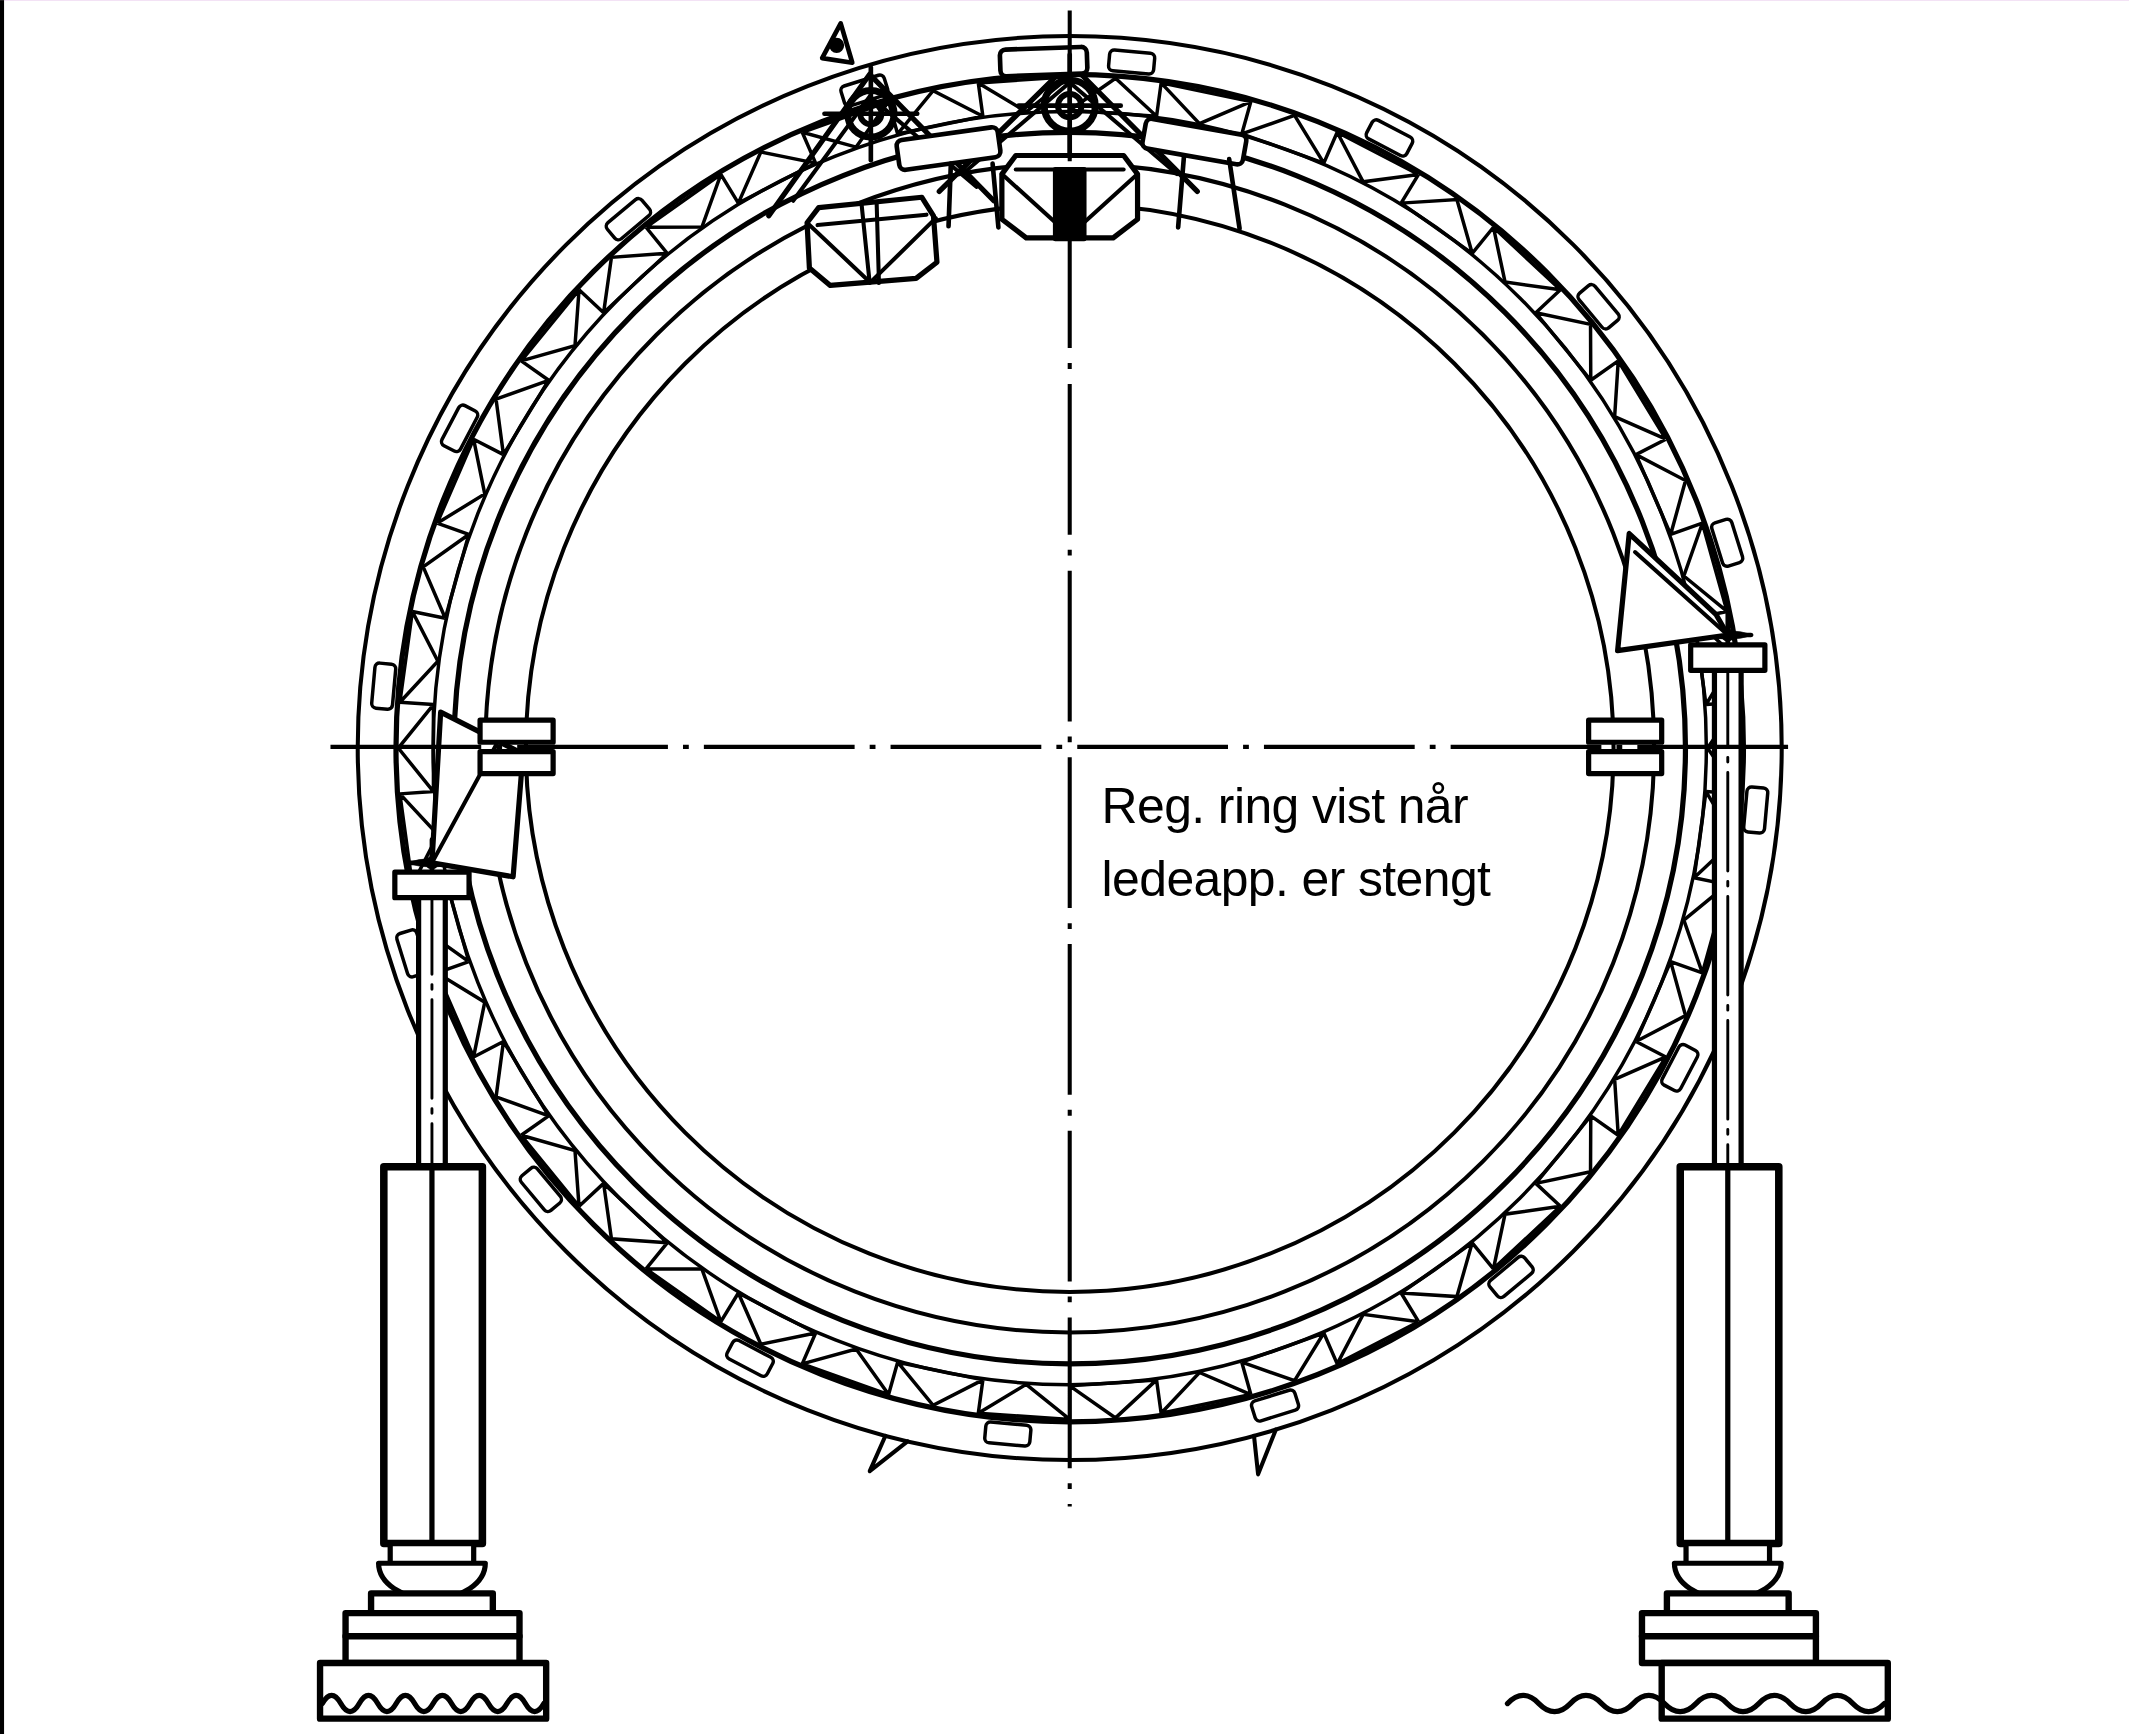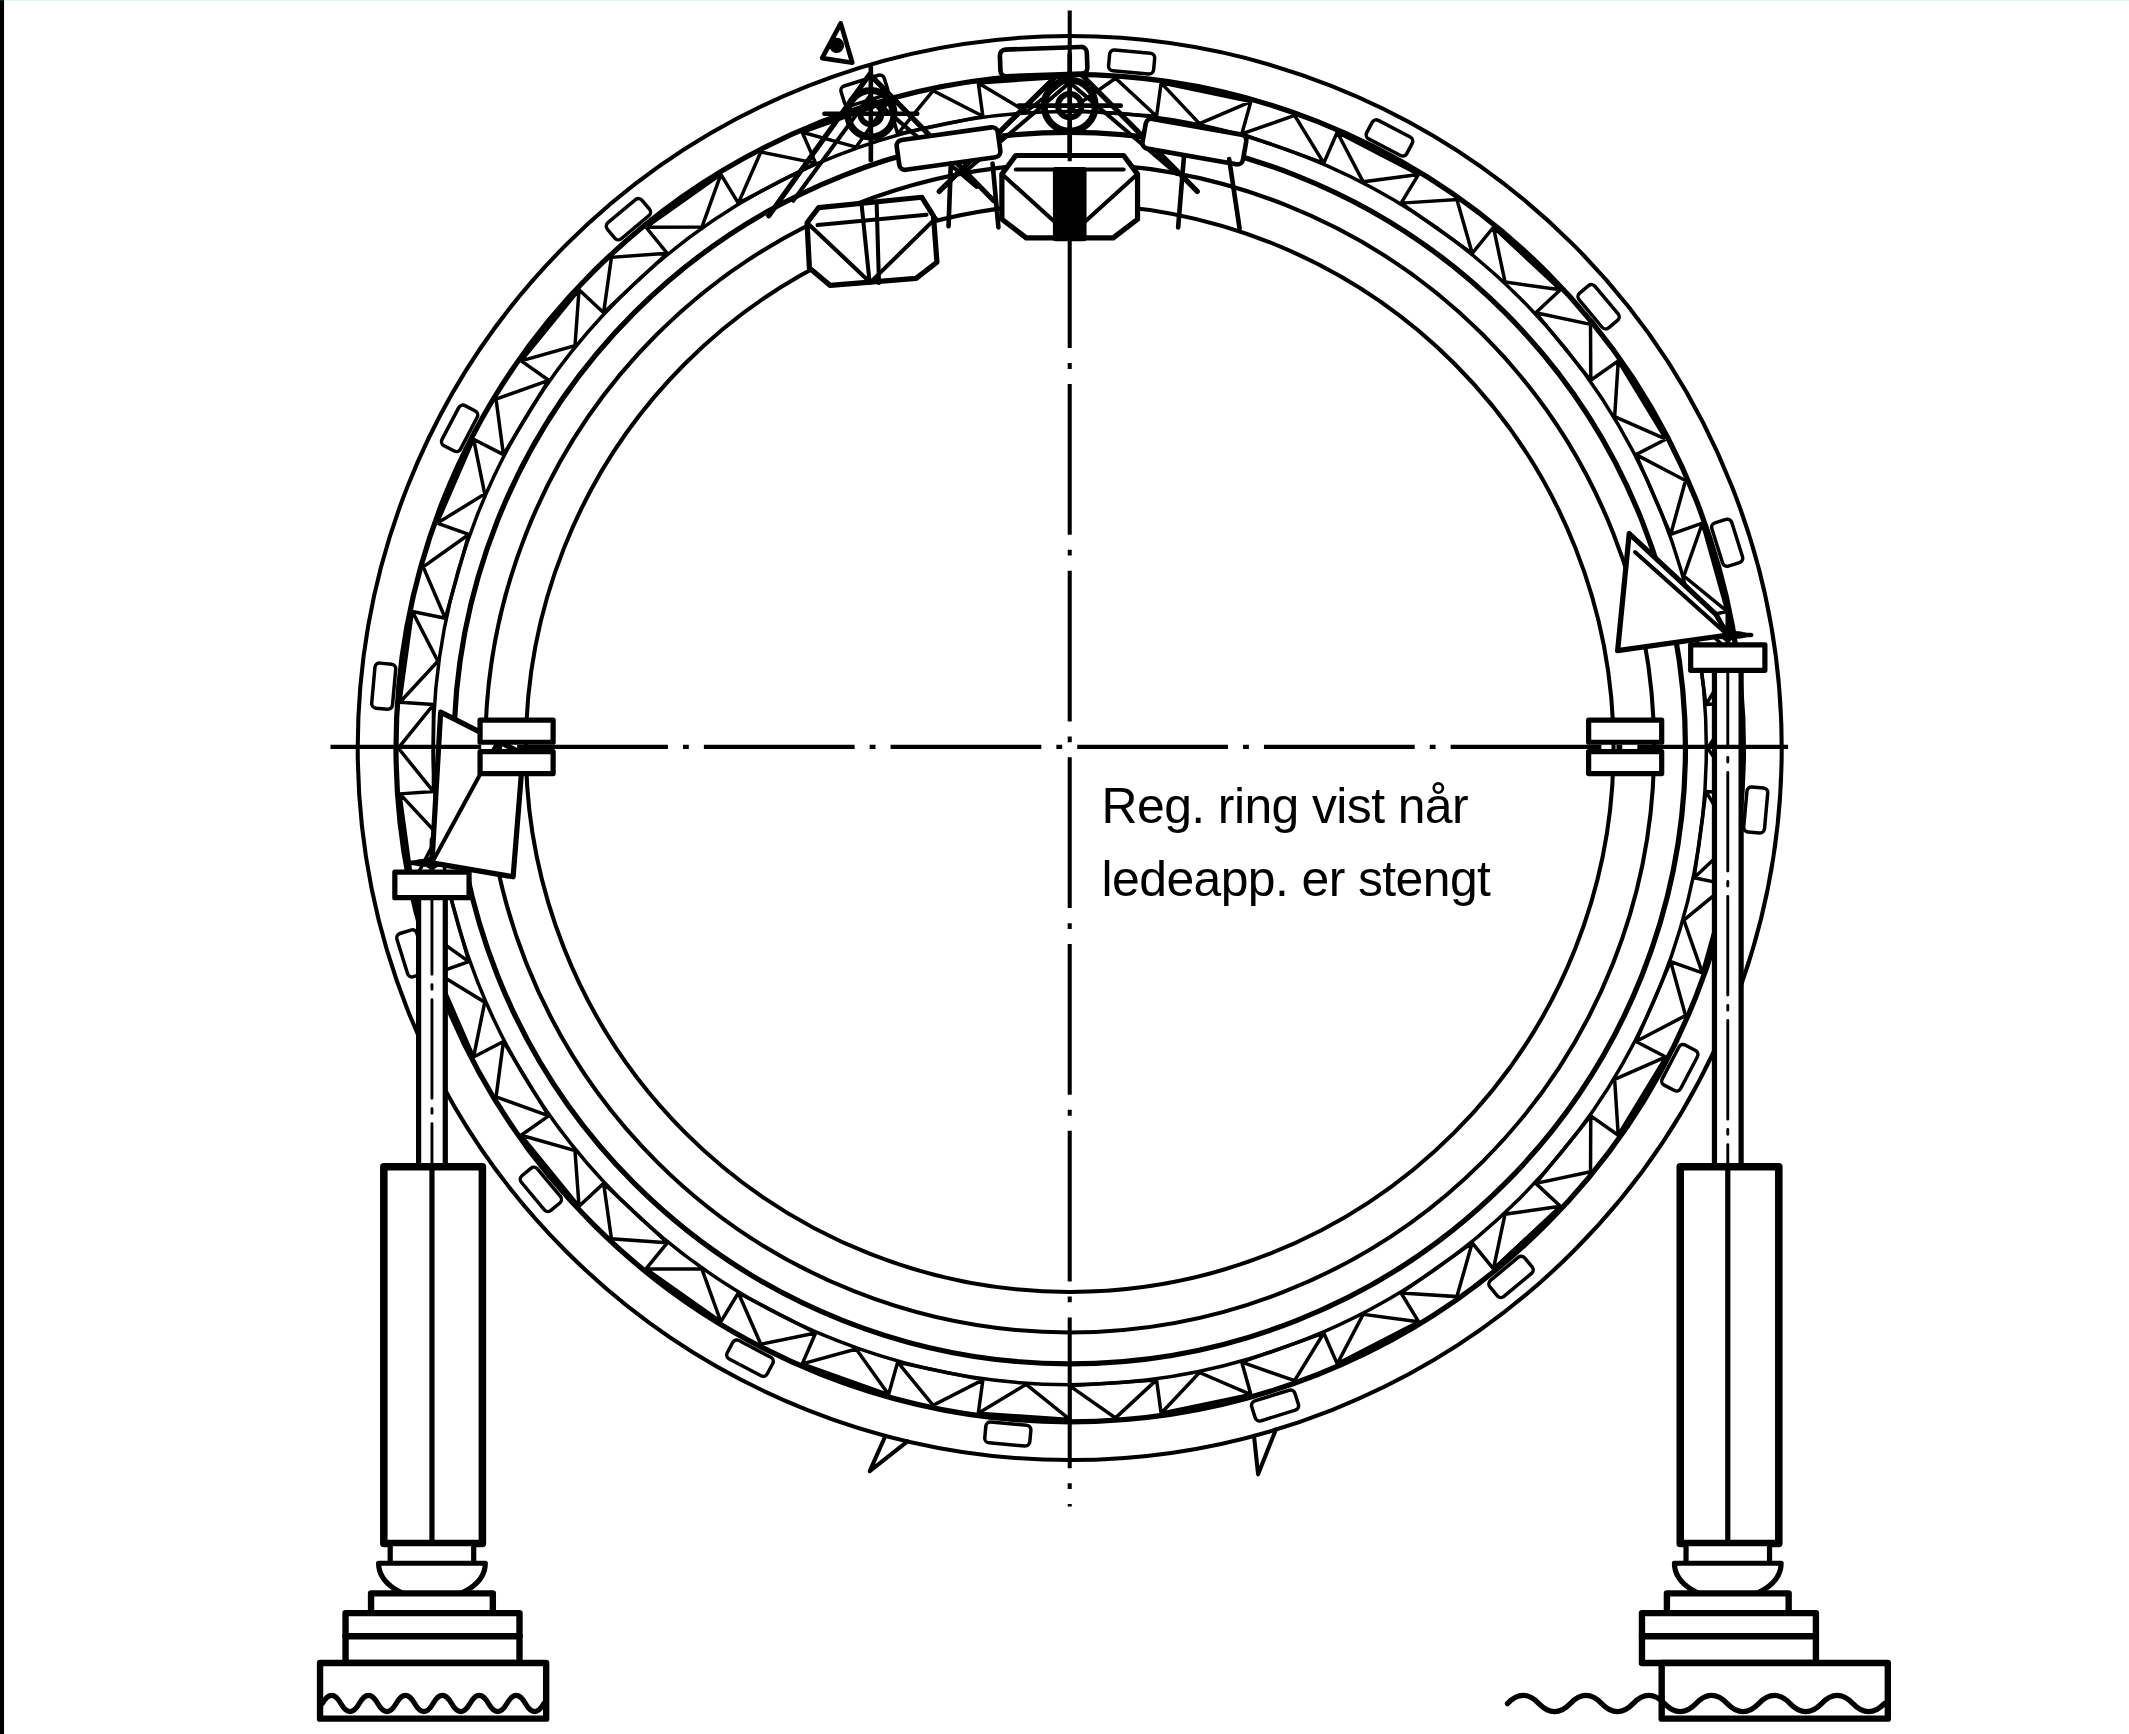--- a/index.html
+++ b/index.html
@@ -6,21 +6,21 @@
   html,body{margin:0;padding:0;background:#fff;}
   body{
     font-family:"Liberation Sans", sans-serif;
     width:2129px;height:1735px;
     overflow:hidden;
     position:relative;
   }
   #sheet{
     position:absolute;left:0;top:0;
     width:2129px;height:1735px;
-    background:#14b8a6;
+    background:#a21caf;
   }
   #drawing{display:block;width:2129px;height:1735px;}
   .anno-text{
     font-family:"Liberation Sans", sans-serif;
     font-size:86px;
     font-weight:500;
     fill:#000;
     letter-spacing:-1px;
   }
 </style>

